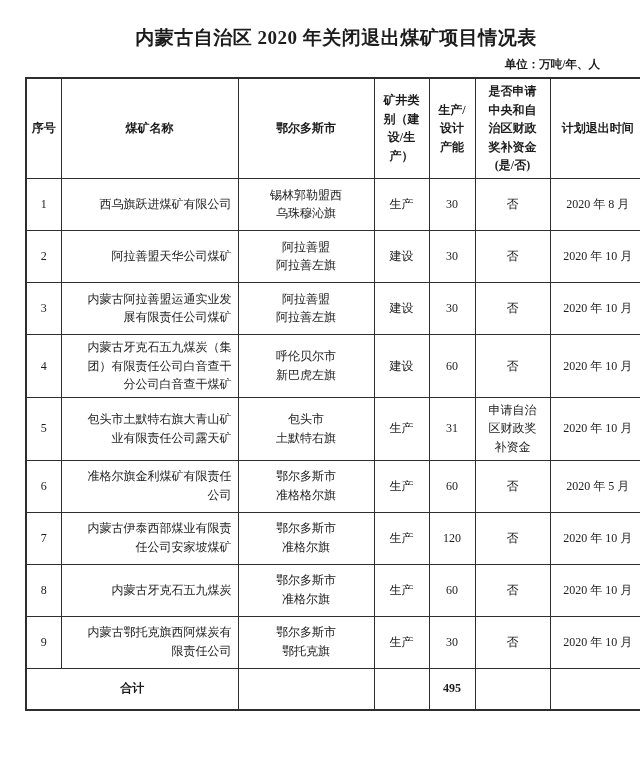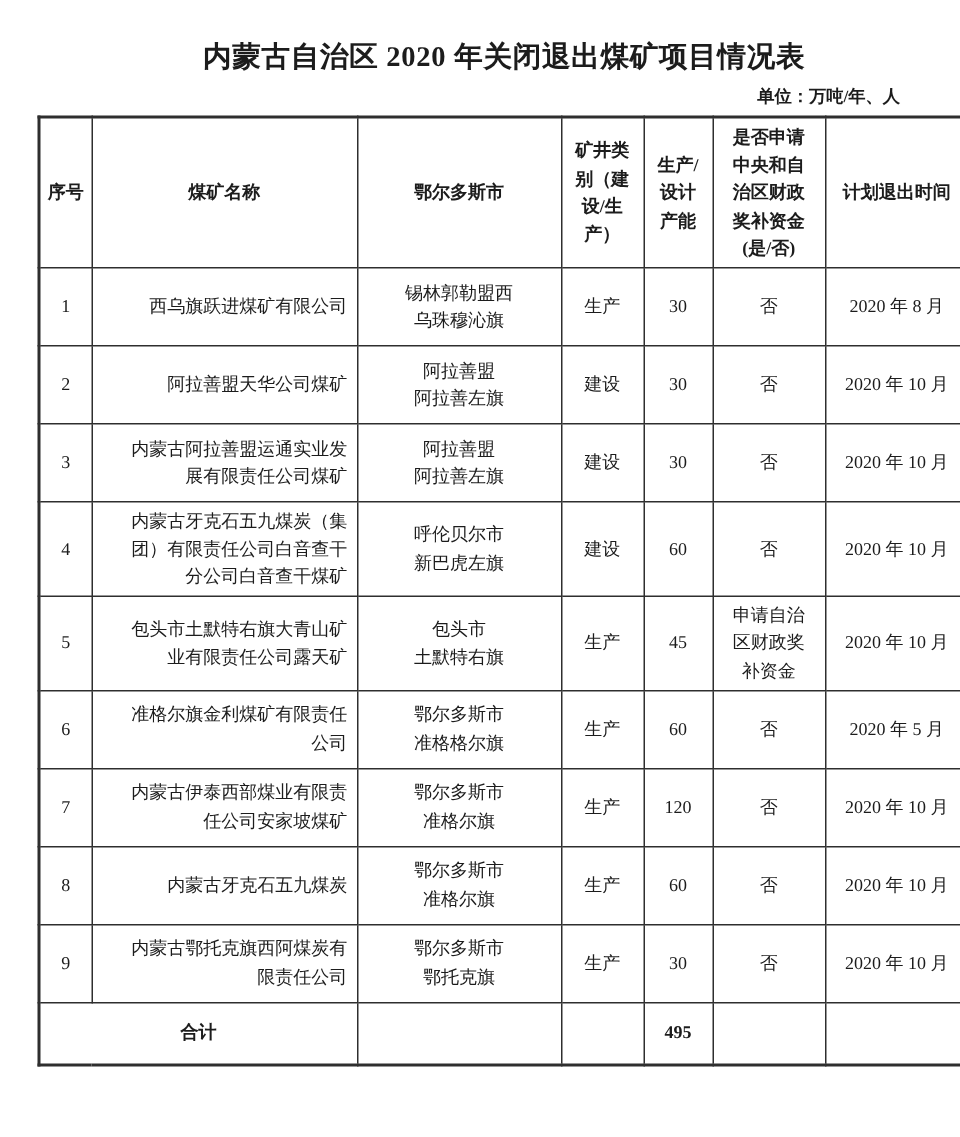--- a/index.html
+++ b/index.html
@@ -134,21 +134,21 @@
           <td class="cell-capacity">60</td>
           <td class="cell-subsidy">否</td>
           <td class="cell-exit-date">2020 年 10 月</td>
         </tr>
         <tr>
           <td class="cell-serial-number">5</td>
           <td class="cell-mine-name">包头市土默特右旗大青山矿业有限责任公司露天矿</td>
           <td class="cell-location">包头市
 土默特右旗</td>
           <td class="cell-mine-type">生产</td>
-          <td class="cell-capacity">45</td>
+          <td class="cell-capacity">31</td>
           <td class="cell-subsidy">申请自治
 区财政奖
 补资金</td>
           <td class="cell-exit-date">2020 年 10 月</td>
         </tr>
         <tr>
           <td class="cell-serial-number">6</td>
           <td class="cell-mine-name">准格尔旗金利煤矿有限责任公司</td>
           <td class="cell-location">鄂尔多斯市
 准格格尔旗</td>

